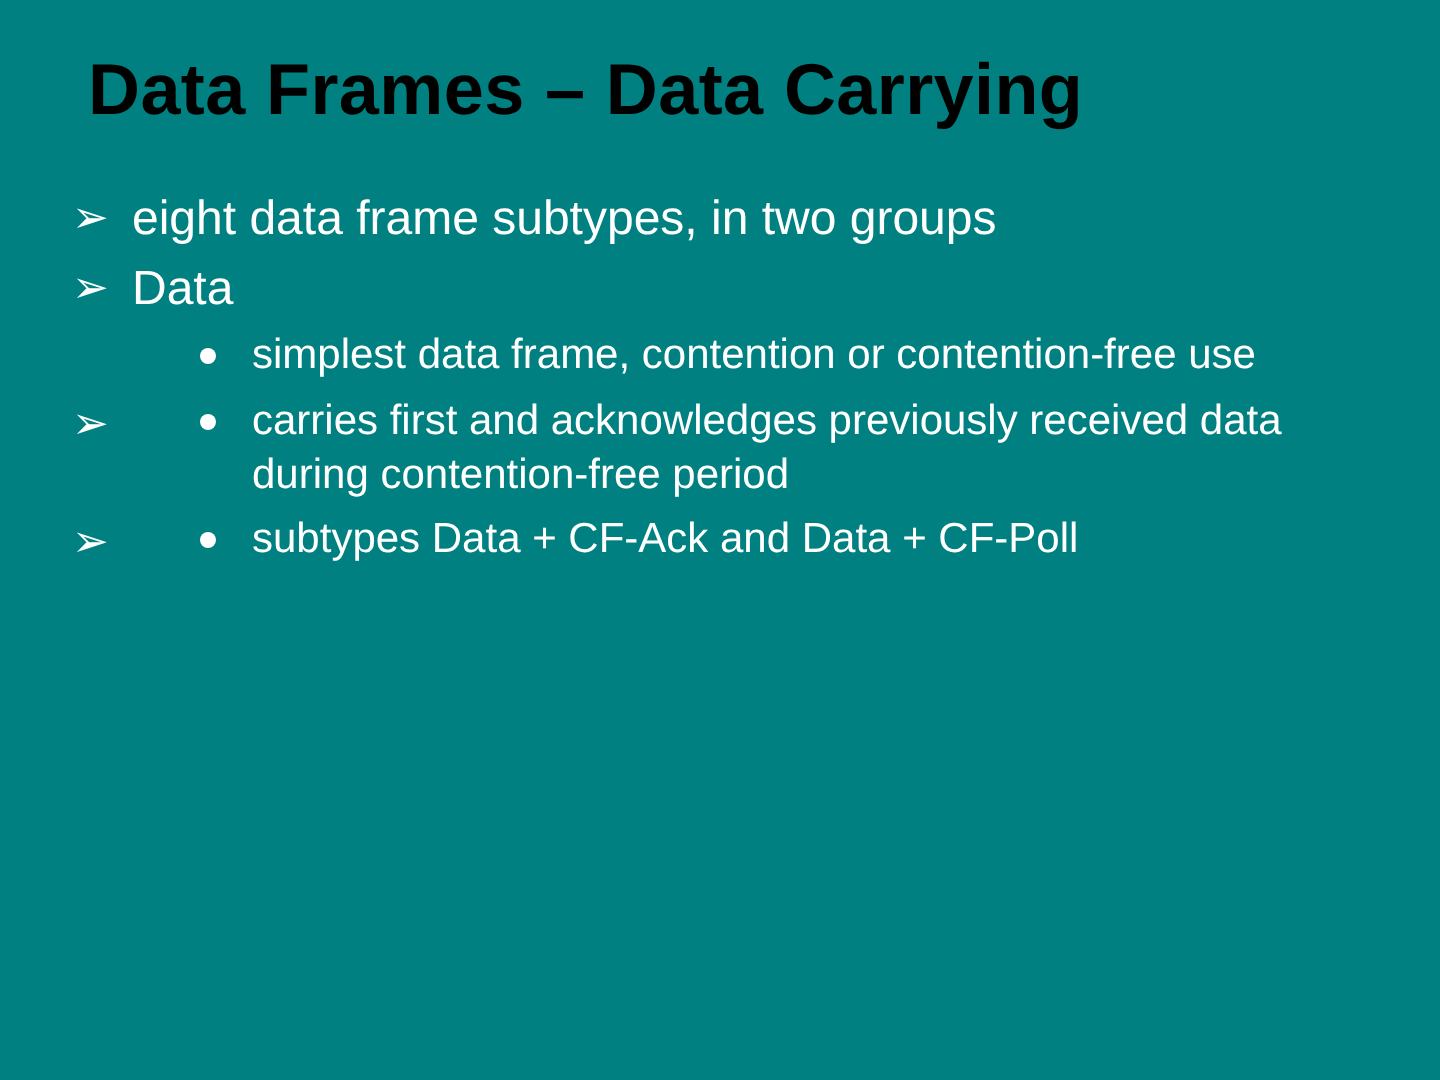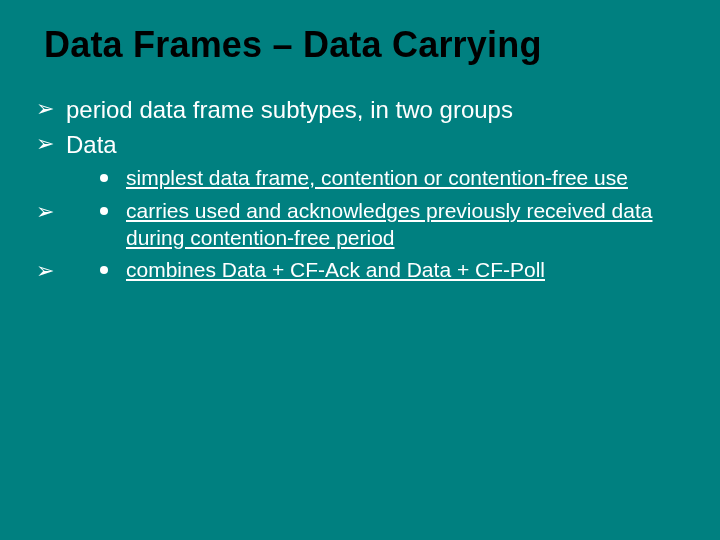--- a/index.html
+++ b/index.html
@@ -43,21 +43,20 @@
     position: absolute;
     left: 0;
     top: 0;
     font-size: 22px;
     color: #ffffff;
   }
   ul.level2 {
     list-style: none;
     padding: 0;
     margin: 4px 0 6px 34px;
-    text-decoration: underline;
   }
   ul.level2 > li {
     position: relative;
     padding-left: 26px;
     font-size: 21px;
     line-height: 1.28;
     margin: 2px 0 4px 0;
   }
   ul.level2 > li::before {
     content: "";
@@ -71,38 +70,38 @@
   }
 </style>
 </head>
 <body>
 
 <div class="slide">
   <div class="title">Data Frames – Data Carrying</div>
 
   <ul class="level1">
     <li>
-      <span>period data frame subtypes, in two groups</span>
+      <span>eight data frame subtypes, in two groups</span>
     </li>
     <li>
       <span>Data</span>
       <ul class="level2">
         <li>
           <span>simplest data frame, contention or contention-free use</span>
         </li>
       </ul>
     </li>
     <li>
       <ul class="level2">
         <li>
-          <span>carries used and acknowledges previously received data during contention-free period</span>
+          <span>carries first and acknowledges previously received data during contention-free period</span>
         </li>
       </ul>
     </li>
     <li>
       <ul class="level2">
         <li>
-          <span>combines Data + CF-Ack and Data + CF-Poll</span>
+          <span>subtypes Data + CF-Ack and Data + CF-Poll</span>
         </li>
       </ul>
     </li>
   </ul>
 </div>
 
 </body></html>

